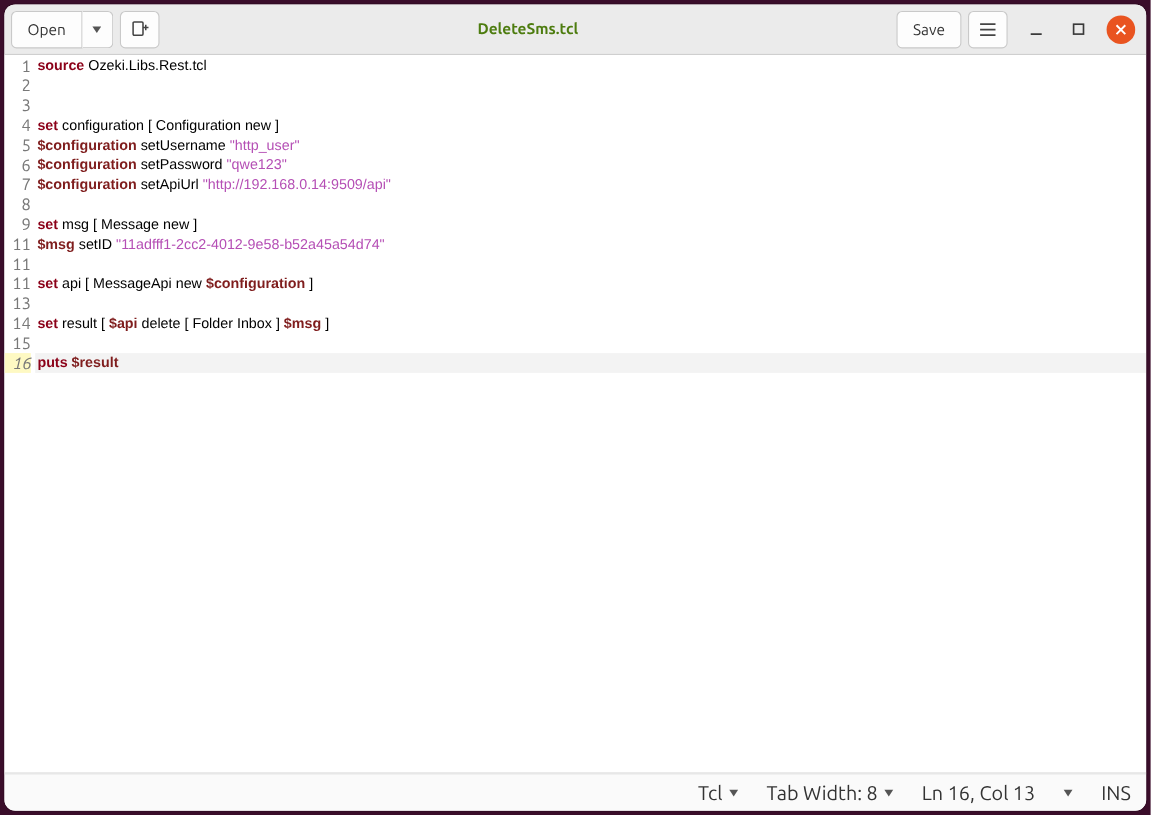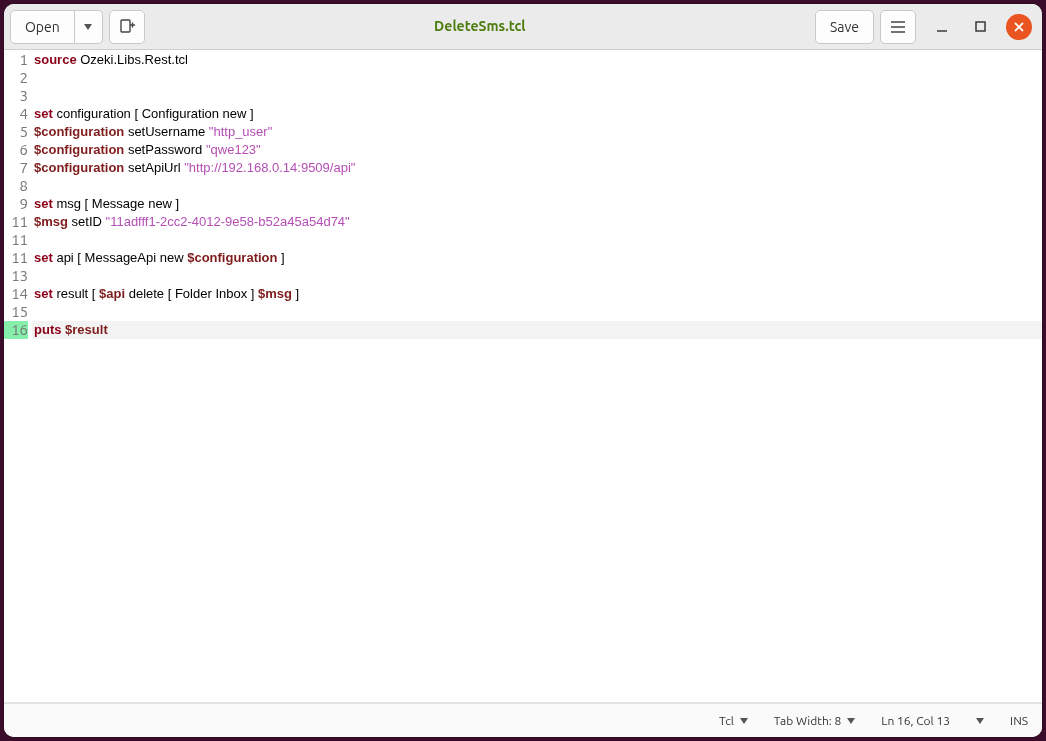--- a/index.html
+++ b/index.html
@@ -51,33 +51,33 @@
   }
   .code {
     flex:1;
     font-family: Liberation Sans, sans-serif;
     font-size: 13px; line-height: 18px;
     padding: 1px 0 0 2px;
     white-space: pre;
     color:#000;
     position:relative;
   }
-  .line-hl-gut { background:#86efac; }
+  .line-hl-gut { background:#fef9c3;font-style:italic; }
   .line-hl-code{
     position:absolute; left:0; right:0; height:18px; background:#f3f3f3; z-index:0;
   }
   .code .ln { position:relative; z-index:1; height:18px; }
   .kw   { color:#8b0018; font-weight:700; }
   .var  { color:#7f1d1d; font-weight:700; }
   .str  { color:#b54fb5; }
   .statusbar {
     height: 34px; background:#fafafa;
     display:flex; align-items:center; justify-content:flex-end;
     padding: 0 14px; gap: 26px;
-    font-size: 12px; color:#333;
+    font-size: 18px; color:#333;
     border-top:1px solid #e0e0e0;
   }
   .sb-item { display:flex; align-items:center; gap:6px; cursor:pointer;}
   .tri {
     width:0;height:0;border-left:4px solid transparent;border-right:4px solid transparent;
     border-top:6px solid #555;
   }
   svg { display:block; }
 </style>
 </head>

